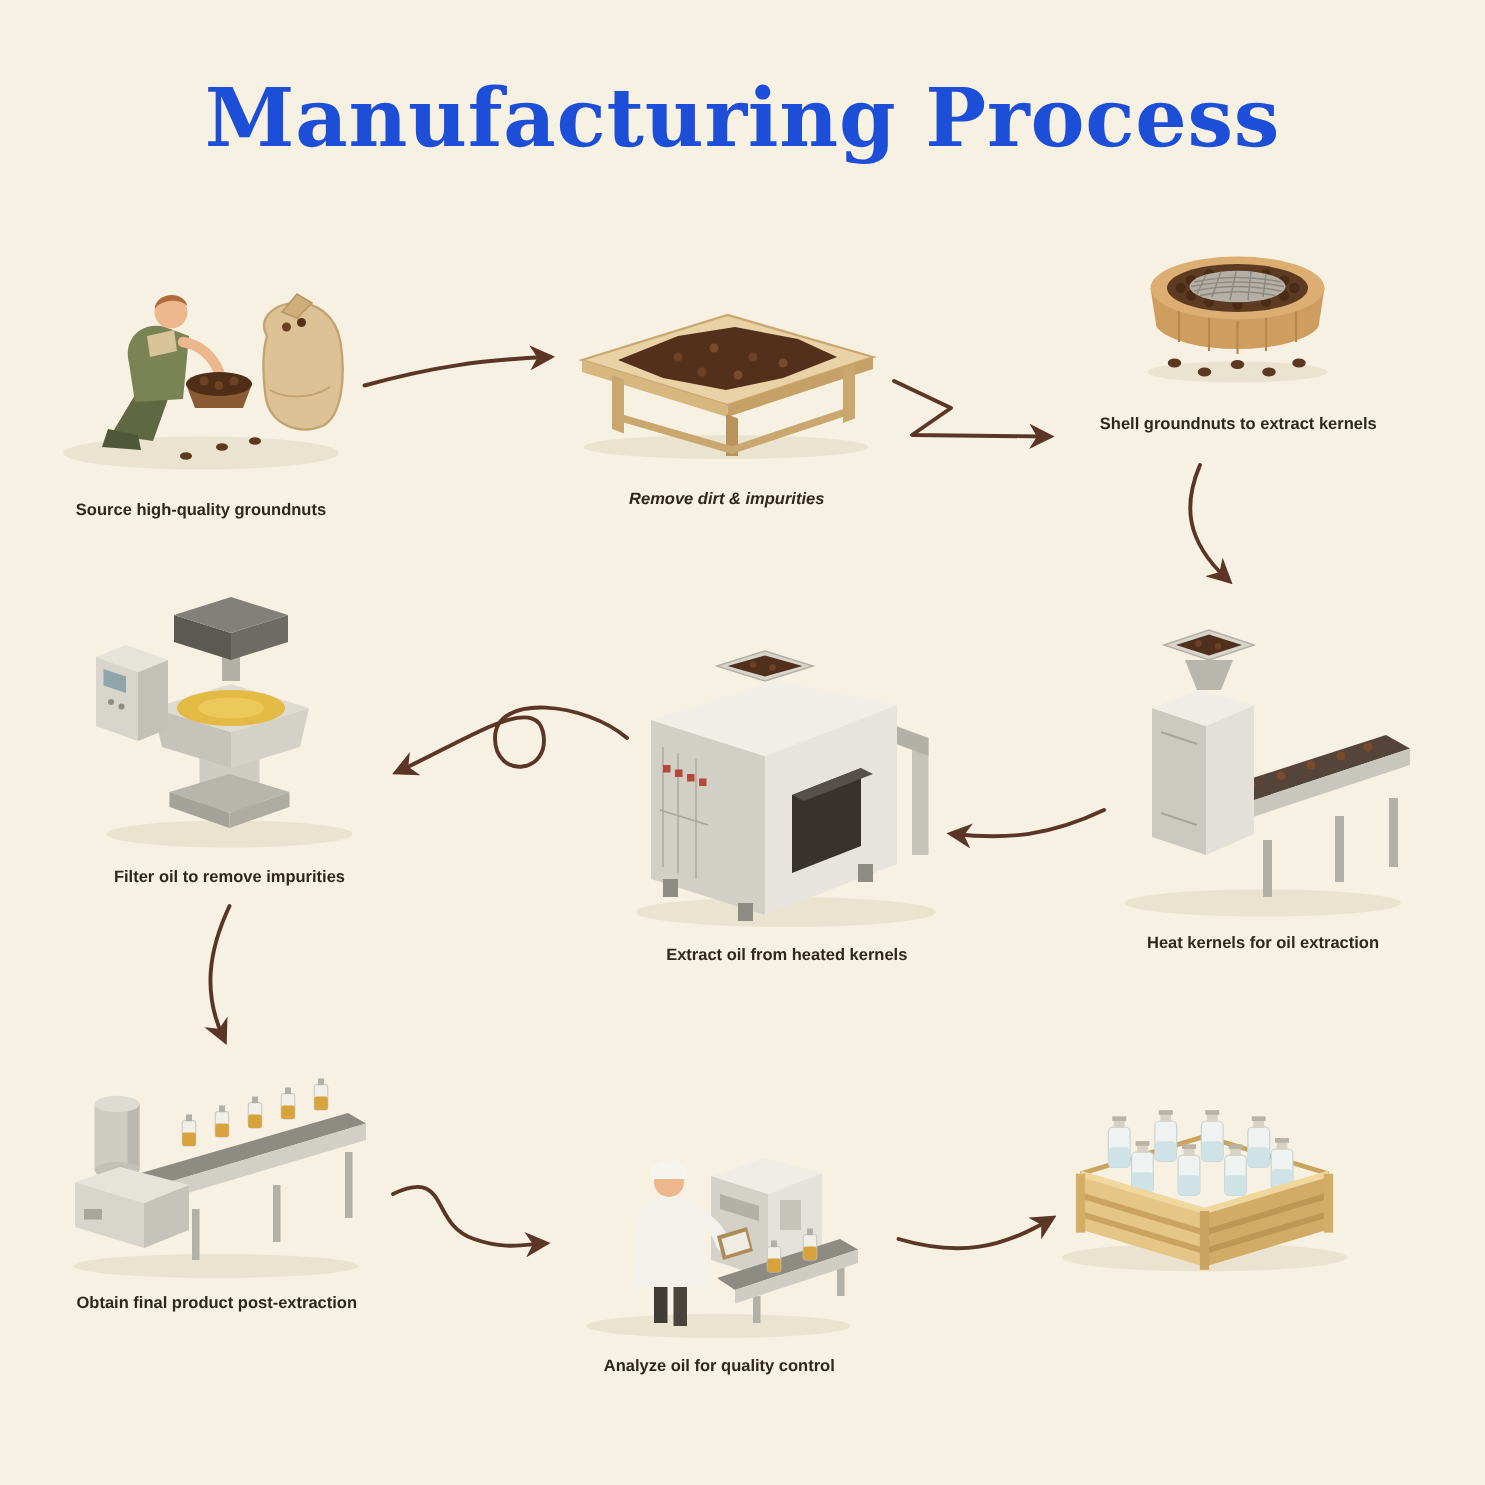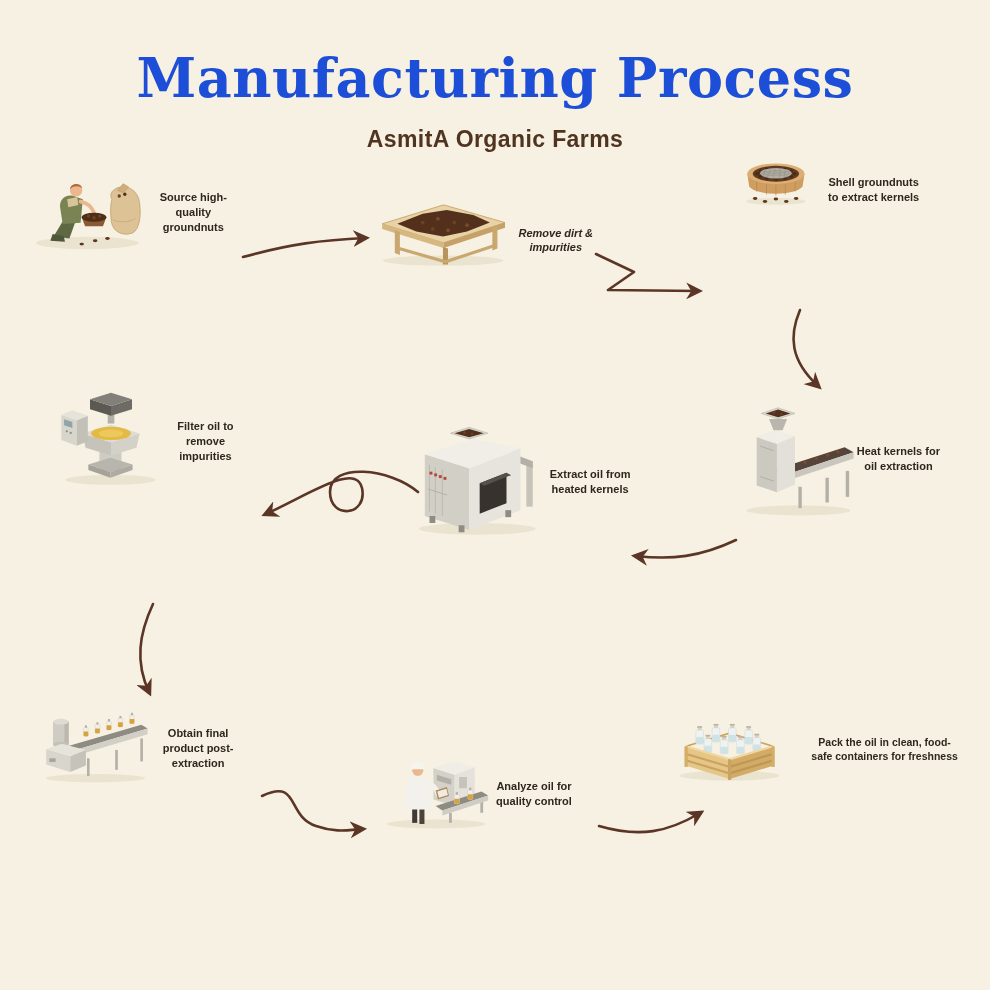--- a/index.html
+++ b/index.html
@@ -3,26 +3,26 @@
 <meta charset="utf-8">
 <style>
   * { margin:0; padding:0; box-sizing:border-box; }
   html,body { width:990px; height:990px; }
   body { font-family:"Liberation Sans", sans-serif; background:#f6f1e2; }
   .canvas { position:relative; width:990px; height:990px; background:#f6f1e2; overflow:hidden; }
   .header { position:absolute; top:46px; left:0; width:100%; text-align:center; }
   .title { font-family:"DejaVu Serif", serif; font-weight:800; font-size:54px; color:#1d4ed8; letter-spacing:0.5px; }
   .subtitle { margin-top:16px; font-size:23px; font-weight:700; color:#50341f; letter-spacing:0.4px; }
   .arrows { position:absolute; left:0; top:0; width:990px; height:990px; pointer-events:none; }
-  .step { position:absolute; display:flex; align-items:center; }
+  .step { position:absolute; display:flex; flex-direction:column; align-items:center; }
   .art { width:100%; }
   .art svg { display:block; width:100%; height:auto; }
   .label { font-size:11px; font-weight:700; color:#2f261d; text-align:center; line-height:1.35; }
   
-  .s1 { left:28px;  top:168px; width:212px; } .s1 .label { margin-top:5px; }
+  .s1 { left:28px;  top:168px; width:212px; } .s1 .label { margin-top:15px; }
   .s2 { left:372px; top:196px; width:225px;font-style:italic; } .s2 .label { margin-top:18px; }
   .s3 { left:728px; top:156px; width:195px; } .s3 .label { margin-top:16px; width:200px; }
   .s4 { left:742px; top:392px; width:200px; } .s4 .label { margin-top:8px; }
   .s5 { left:412px; top:418px; width:225px; } .s5 .label { margin-top:10px; }
   .s6 { left:58px;  top:386px; width:190px;justify-content:space-between; } .s6 .label { margin-top:10px; }
   .s7 { left:42px;  top:706px; width:205px; } .s7 .label { margin-top:8px; }
   .s8 { left:382px; top:748px; width:195px; } .s8 .label { margin-top:10px; }
   .s9 { left:648px; top:706px; width:310px; } .s9 .label { margin-top:10px; font-size:10.5px; }
 </style>
 </head>
@@ -41,21 +41,20 @@
       <rect x="-3.5" y="-31" width="7" height="5.5" fill="#d8d2c4"></rect>
       <rect x="-4.5" y="-33" width="9" height="3" fill="#b9b3a5"></rect>
     </g>
   </defs>
 </svg>
 
 <div class="canvas">
 
   <div class="header">
     <div class="title">Manufacturing Process</div>
-    <div class="subtitle">AsmitA Organic Farms</div>
   </div>
 
   <svg class="arrows" viewBox="0 0 990 990">
     <defs>
       <marker id="ah" viewBox="0 0 10 10" refX="7" refY="5" markerWidth="6.5" markerHeight="6.5" orient="auto-start-reverse">
         <path d="M0 0 L10 5 L0 10 L3 5 Z" fill="#5b3526"></path>
       </marker>
     </defs>
     <g fill="none" stroke="#5b3526" stroke-width="2.6" stroke-linecap="round" stroke-linejoin="round">
       <path d="M243 257 C290 244 322 240 365 238" marker-end="url(#ah)"></path>
@@ -379,16 +378,15 @@
           <path d="M70 98 L150 122 L150 126 L70 102 Z" fill="#c9a35f"></path>
           <path d="M150 110 L230 86 L230 90 L150 114 Z" fill="#bd9753"></path>
           <path d="M150 122 L230 98 L230 102 L150 126 Z" fill="#bd9753"></path>
           <path d="M70 74 L150 98 L230 74" stroke="#f0d79e" stroke-width="4" fill="none"></path>
           <rect x="67" y="74" width="6" height="38" fill="#d4ad69"></rect>
           <rect x="147" y="98" width="6" height="38" fill="#c9a35f"></rect>
           <rect x="227" y="74" width="6" height="38" fill="#d4ad69"></rect>
         </g>
       </svg>
     </div>
-    <figcaption class="label">Pack the oil in clean, food-safe containers for freshness</figcaption>
   </figure>
 
 </div>
 
 </body></html>

